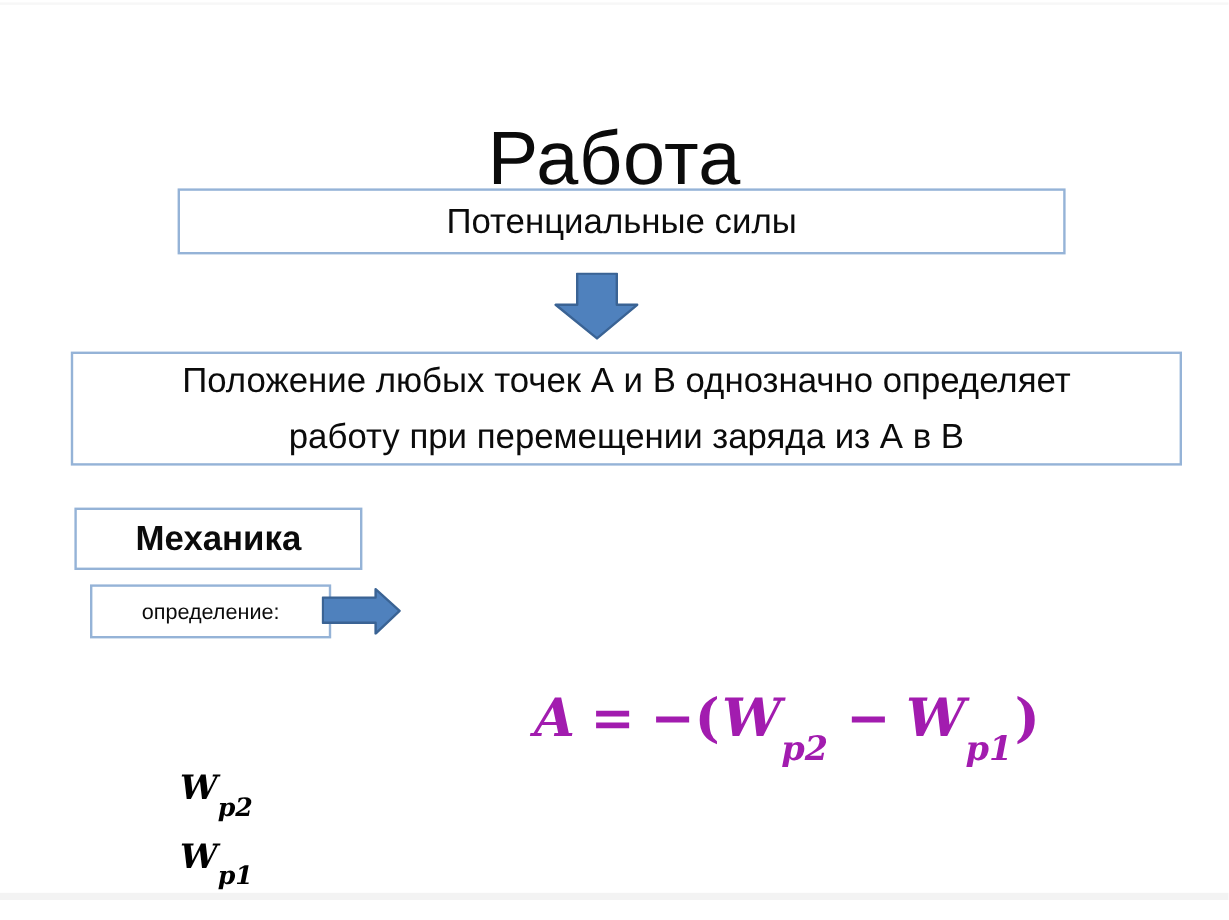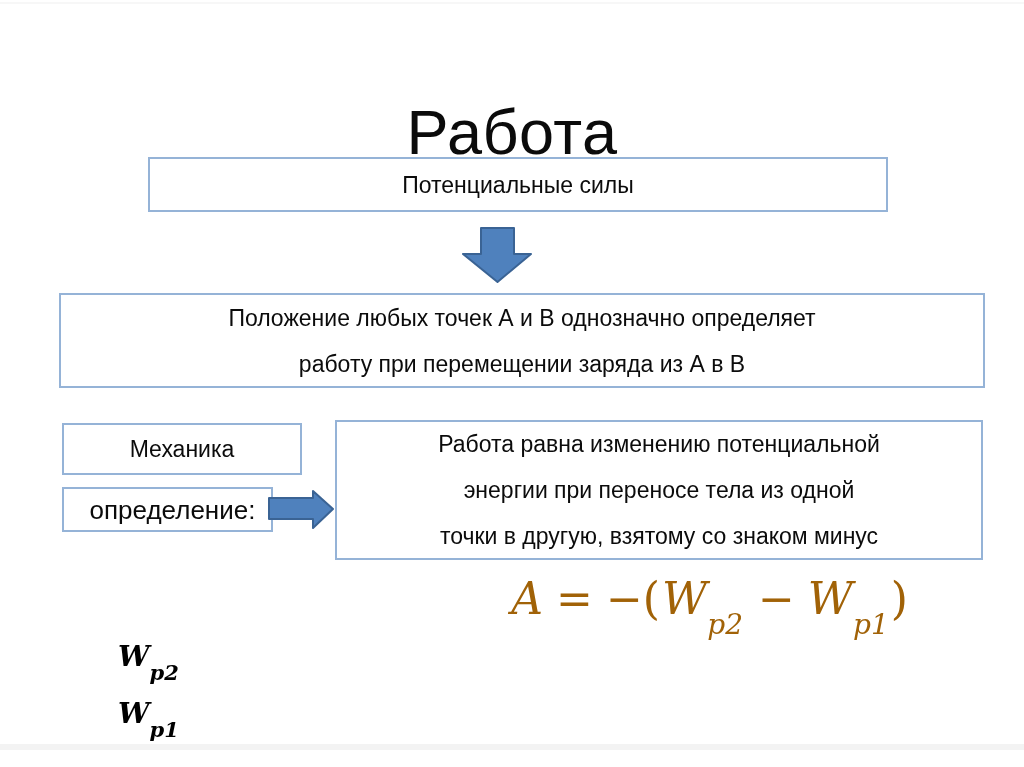--- a/index.html
+++ b/index.html
@@ -12,47 +12,47 @@
 
   .page-title{
     position:absolute;left:0;top:56px;width:100%;
     text-align:center;font-size:63px;line-height:1.1;font-weight:400;color:#0b0b0b;
     letter-spacing:0.5px;
   }
 
   .box{
     position:absolute;background:#ffffff;border:2px solid var(--box-border,#95b3d7);
     display:flex;align-items:center;justify-content:center;text-align:center;
-    font-size:23px;color:#0b0b0b;white-space:pre-line;line-height:46px;
+    font-size:29px;color:#0b0b0b;white-space:pre-line;line-height:46px;
   }
   .box-potential{left:148px;top:157px;width:736px;height:51px;}
   .box-statement{left:59px;top:293px;width:922px;height:91px;}
-  .box-mechanics{left:62px;top:423px;width:236px;height:48px;font-weight:400;text-align:right;}
-  .box-deflabel{left:62px;top:487px;width:197px;height:41px;font-size:26px;padding-left:10px;}
+  .box-mechanics{left:62px;top:423px;width:236px;height:48px;font-weight:700;text-align:right;}
+  .box-deflabel{left:75px;top:487px;width:197px;height:41px;font-size:18px;}
   .box-deftext{left:335px;top:420px;width:644px;height:136px;}
 
   .arrow-down{position:absolute;left:461px;top:227px;}
   .arrow-right{position:absolute;left:268px;top:490px;}
   .arrow-shape{fill:var(--arrow-fill,#4f81bd);stroke:var(--arrow-stroke,#3a6394);stroke-width:2;stroke-linejoin:round;}
 
   .formula{
     position:absolute;left:445px;top:570px;width:465px;height:64px;
-    text-align:right;font-family:"DejaVu Serif",serif;font-style:italic;font-weight:400;
-    font-size:44px;line-height:58px;color:#a16207;white-space:nowrap;
+    text-align:left;font-family:"DejaVu Serif",serif;font-style:italic;font-weight:700;
+    font-size:44px;line-height:58px;color:#a21caf;white-space:nowrap;
   }
   .formula .op{margin:0 13px;font-style:normal;}
   .formula .tight{font-style:normal;margin-right:2px;}
   .formula sub{font-size:28px;position:relative;top:10px;line-height:0;margin-right:2px;}
 
   .legend-row{position:absolute;left:118px;display:flex;align-items:flex-start;}
   .legend-row-1{top:640px;}
   .legend-row-2{top:697px;flex-direction:column;}
   .legend-symbol{
     font-family:"DejaVu Serif",serif;font-style:italic;font-weight:700;
-    font-size:28px;line-height:34px;width:85px;flex:0 0 85px;color:#000;
+    font-size:28px;line-height:34px;width:85px;flex:0 0 85px;color:#000;margin-left:32px;
   }
   .legend-symbol sub{font-size:21px;position:relative;top:7px;line-height:0;}
   .legend-text{font-size:26px;line-height:30px;margin-top:8px;color:#0b0b0b;white-space:nowrap;}
 </style>
 </head>
 <body>
 
 <div class="slide">
   <div class="top-hairline"></div>
 
@@ -80,25 +80,20 @@
   <div class="box box-deflabel">
     <span>определение:</span>
   </div>
 
   <span class="arrow-right">
     <svg width="67" height="39" viewBox="0 0 67 39">
       <polygon class="arrow-shape" points="1,8 45,8 45,1 65,19 45,38 45,29 1,29"></polygon>
     </svg>
   </span>
 
-  <div class="box box-deftext">
-    <span>Работа равна изменению потенциальной
-энергии при переносе тела из одной
-точки в другую, взятому со знаком минус</span>
-  </div>
 
   <div class="formula">
     <span>A</span><span class="op">=</span><span class="tight">−(</span><span>W</span><sub>p2</sub><span class="op">−</span><span>W</span><sub>p1</sub><span class="tight">)</span>
   </div>
 
   <div class="legend-row legend-row-1">
     <span class="legend-symbol"><span>W</span><sub>p2</sub></span>
   </div>
 
   <div class="legend-row legend-row-2">

